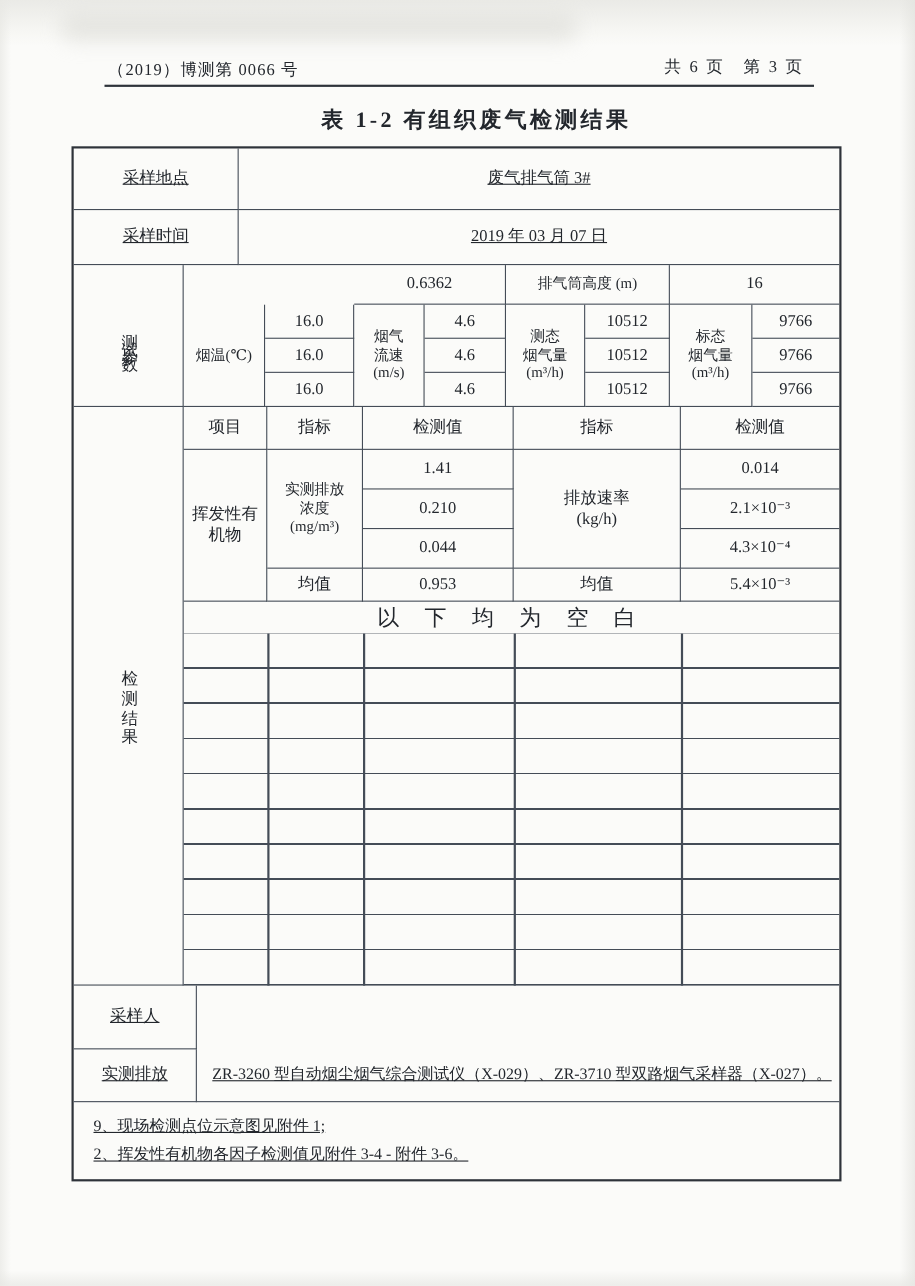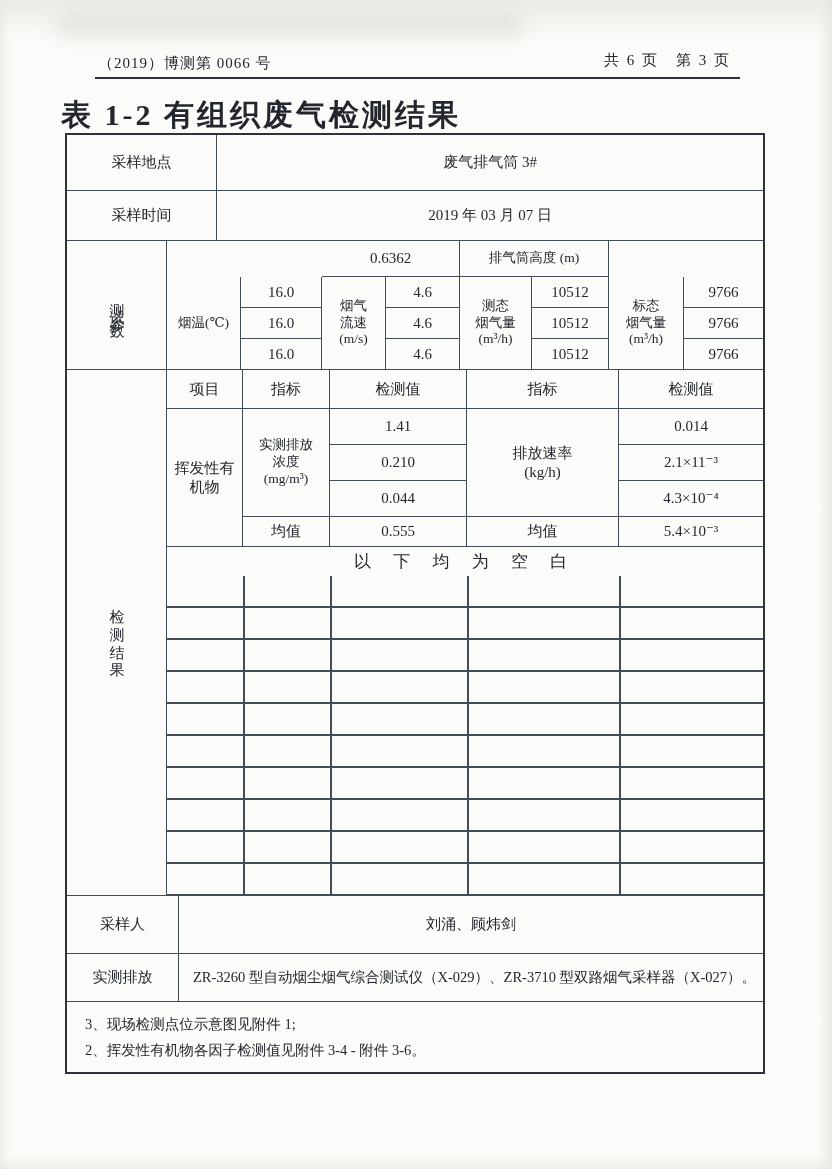--- a/index.html
+++ b/index.html
@@ -21,27 +21,27 @@
     background:linear-gradient(to left,#e3e3df,rgba(227,227,223,0)); opacity:.7; }
   .scan-left-edge { position:absolute; left:0; top:0; width:10px; height:1169px;
     background:linear-gradient(to right,#e8e8e4,rgba(232,232,228,0)); opacity:.7; }
   .scan-bottom-band { position:absolute; left:0; bottom:0; width:832px; height:14px;
     background:linear-gradient(rgba(230,230,226,0),#e6e6e2); opacity:.7; }
 
   
   .doc-number { position:absolute; left:98px; top:54px; font-size:15px; letter-spacing:1px; }
   .page-info  { position:absolute; left:604px; top:51px; font-size:15px; letter-spacing:2px; }
   .header-rule { position:absolute; left:95px; top:77px; width:645px; height:2px; background:#2e333a; }
-  .doc-title { position:absolute; left:61px; top:95px; width:700px; text-align:left;
-    font-size:30px; font-weight:bold; letter-spacing:3px; }
+  .doc-title { position:absolute; left:83px; top:95px; width:700px; text-align:center;
+    font-size:20px; font-weight:bold; letter-spacing:3px; }
 
   
   .report-table { position:absolute; left:65px; top:133px; width:700px; height:941px;
     border:2px solid #2e333a; background:transparent; }
-  .row { display:flex; width:100%; }
+  .row { display:flex; width:100%;text-decoration:underline; }
   .cell { display:flex; align-items:center; justify-content:center; text-align:center;
     border-right:1.5px solid #444c57; border-bottom:1.5px solid #444c57;
     font-size:15px; line-height:1.25; white-space:pre-line; padding:2px 4px; }
   .nr  { border-right:none; }
   .nbb { border-bottom:none; }
   .left-align { justify-content:flex-start; text-align:left; }
 
   
   .rowA { height:56px; }
   .rowA2 { height:50px; }
@@ -59,21 +59,21 @@
   .unit-cell { font-size:13.5px; }
 
   
   .secC { display:flex; height:526px; }
   .secC-label { width:100px; flex:none; }
   .secC-right { width:596px; display:flex; flex-direction:column; }
   .secC-head { display:grid; grid-template-columns:76px 87px 137px 152px 144px; height:39px; }
   .secC-vals { display:grid; grid-template-columns:76px 87px 137px 152px 144px;
     grid-template-rows:36px 36px 36px 30px; }
   .blank-row { height:29px; display:flex; align-items:center; justify-content:center;
-    border-bottom:none; font-size:17px; letter-spacing:9px;font-family:Liberation Serif, serif; }
+    border-bottom:none; font-size:20px; letter-spacing:9px;font-family:Liberation Serif, serif; }
   .empty-grid { position:relative; height:320px; width:100%;
     background-image:repeating-linear-gradient(to bottom, transparent 0 30.5px, #444c57 30.5px 32px); }
   .vline { position:absolute; top:0; bottom:0; width:1.5px; background:#444c57; }
 
   
   .rowD1 { height:58px; } .rowD2 { height:48px; } .rowD3 { height:70px; }
   .labelD { width:112px; flex:none; }
   .valD { flex:1; }
   .instr-val { font-size:14.5px; padding-left:14px; }
   .remarks-val { flex-direction:column; align-items:flex-start; justify-content:center;
@@ -106,20 +106,21 @@
     <div class="cell valA nr">2019 年 03 月 07 日</div>
   </div>
 
   <div class="secB">
     <div class="cell secB-label">
       <span class="vertical-label">测试参数</span>
     </div>
     <div class="secB-grid">
       <div class="cell" style="grid-column:3/5; grid-row:1;">0.6362</div>
       <div class="cell unit-cell" style="grid-column:5/7; grid-row:1;">排气筒高度 (m)</div>
+      <div class="cell nr" style="grid-column:7/9; grid-row:1;">16</div>
 
       <div class="cell unit-cell" style="grid-column:1; grid-row:2/5;">烟温(℃)</div>
       <div class="cell" style="grid-column:2; grid-row:2;">16.0</div>
       <div class="cell" style="grid-column:2; grid-row:3;">16.0</div>
       <div class="cell" style="grid-column:2; grid-row:4;">16.0</div>
 
       <div class="cell unit-cell" style="grid-column:3; grid-row:2/5;">烟气
 流速
 (m/s)</div>
       <div class="cell" style="grid-column:4; grid-row:2;">4.6</div>
@@ -161,49 +162,48 @@
 机物</div>
         <div class="cell unit-cell" style="grid-column:2; grid-row:1/4;">实测排放
 浓度
 (mg/m³)</div>
         <div class="cell" style="grid-column:3; grid-row:1;">1.41</div>
         <div class="cell" style="grid-column:3; grid-row:2;">0.210</div>
         <div class="cell" style="grid-column:3; grid-row:3;">0.044</div>
         <div class="cell" style="grid-column:4; grid-row:1/4;">排放速率
 (kg/h)</div>
         <div class="cell nr" style="grid-column:5; grid-row:1;">0.014</div>
-        <div class="cell nr" style="grid-column:5; grid-row:2;">2.1×11⁻³</div>
+        <div class="cell nr" style="grid-column:5; grid-row:2;">2.1×10⁻³</div>
         <div class="cell nr" style="grid-column:5; grid-row:3;">4.3×10⁻⁴</div>
         <div class="cell" style="grid-column:2; grid-row:4;">均值</div>
-        <div class="cell" style="grid-column:3; grid-row:4;">0.555</div>
+        <div class="cell" style="grid-column:3; grid-row:4;">0.953</div>
         <div class="cell" style="grid-column:4; grid-row:4;">均值</div>
         <div class="cell nr" style="grid-column:5; grid-row:4;">5.4×10⁻³</div>
       </div>
 
       <div class="blank-row">以 下 均 为 空 白</div>
 
       <div class="empty-grid">
         <div class="vline" style="left:76px;"></div>
         <div class="vline" style="left:163px;"></div>
         <div class="vline" style="left:300px;"></div>
         <div class="vline" style="left:452px;"></div>
       </div>
     </div>
   </div>
 
   <div class="row rowD1">
     <div class="cell labelD">采样人</div>
-    <div class="cell valD nr">刘涌、顾炜剑</div>
   </div>
 
   <div class="row rowD2">
     <div class="cell labelD">实测排放</div>
     <div class="cell valD nr left-align instr-val">ZR-3260 型自动烟尘烟气综合测试仪（X-029）、ZR-3710 型双路烟气采样器（X-027）。</div>
   </div>
 
   <div class="row rowD3">
     <div class="cell valD nr nbb remarks-val">
-      <div>3、现场检测点位示意图见附件 1;</div>
+      <div>9、现场检测点位示意图见附件 1;</div>
       <div>2、挥发性有机物各因子检测值见附件 3-4  -  附件 3-6。</div>
     </div>
   </div>
 
 </div>
 
 </body></html>

